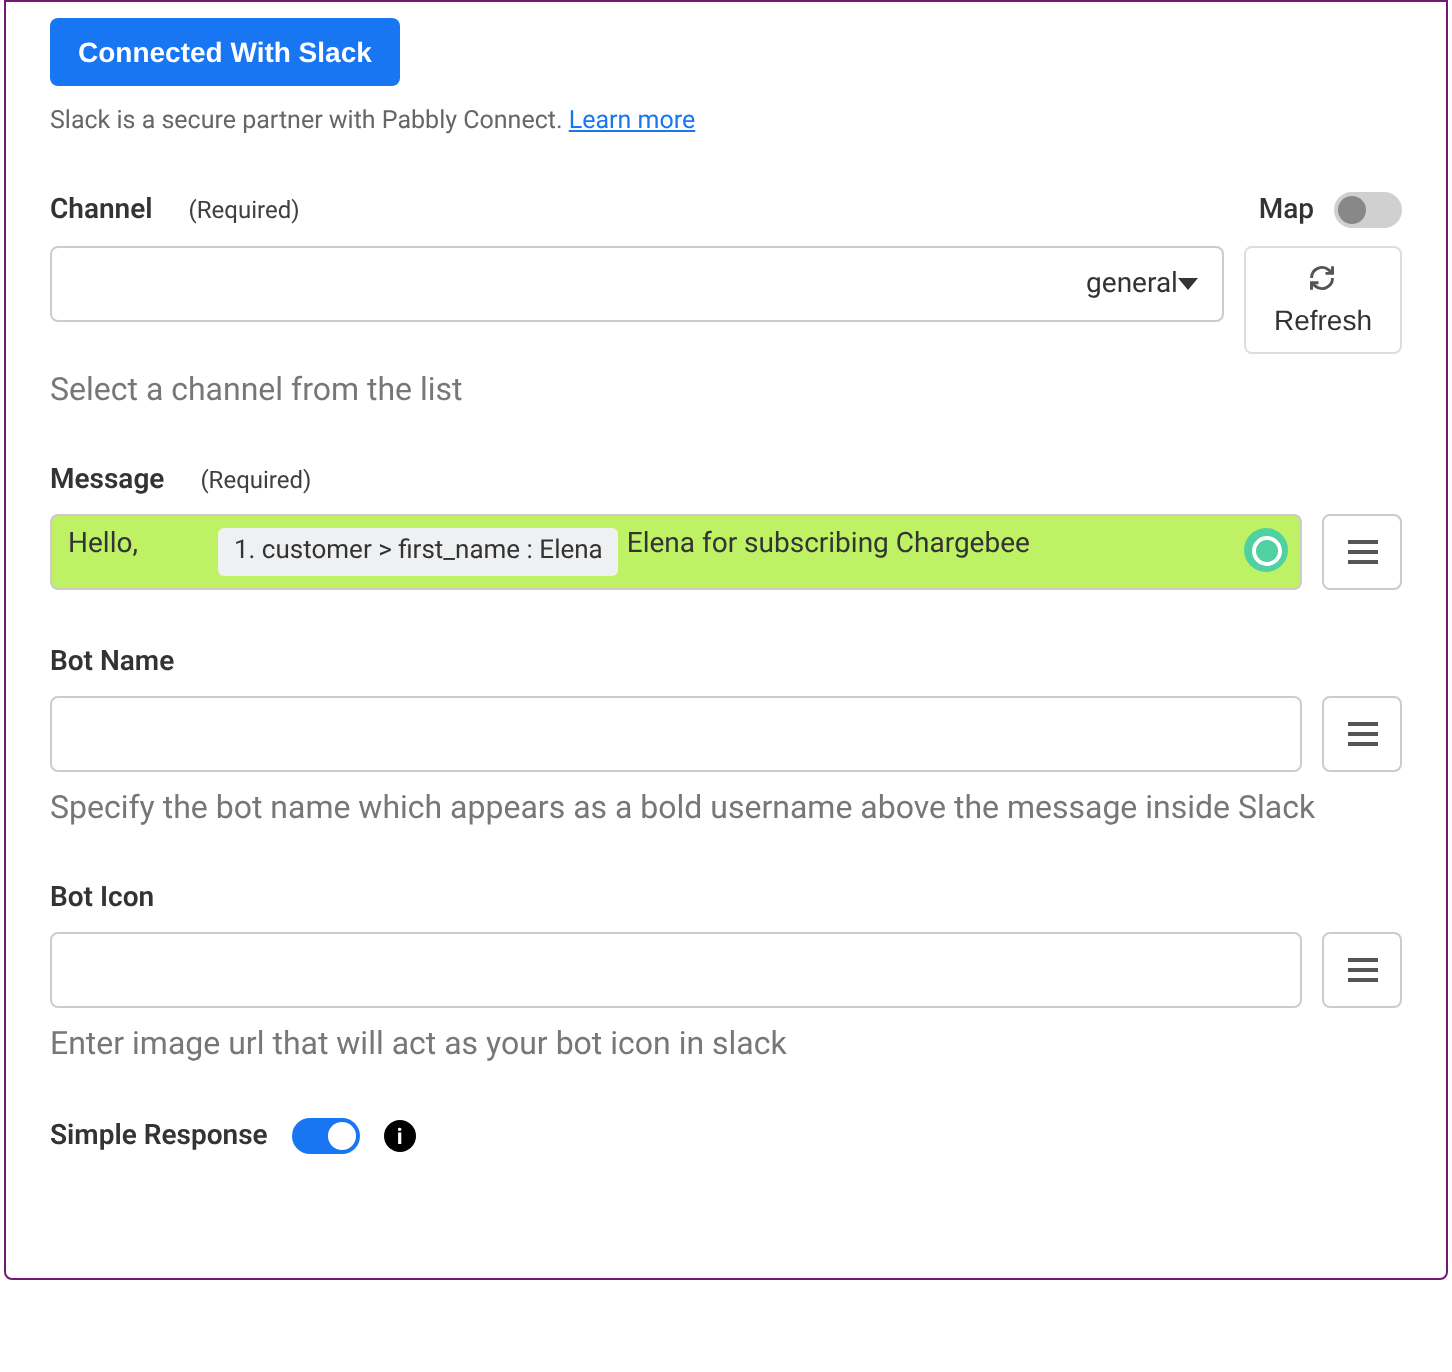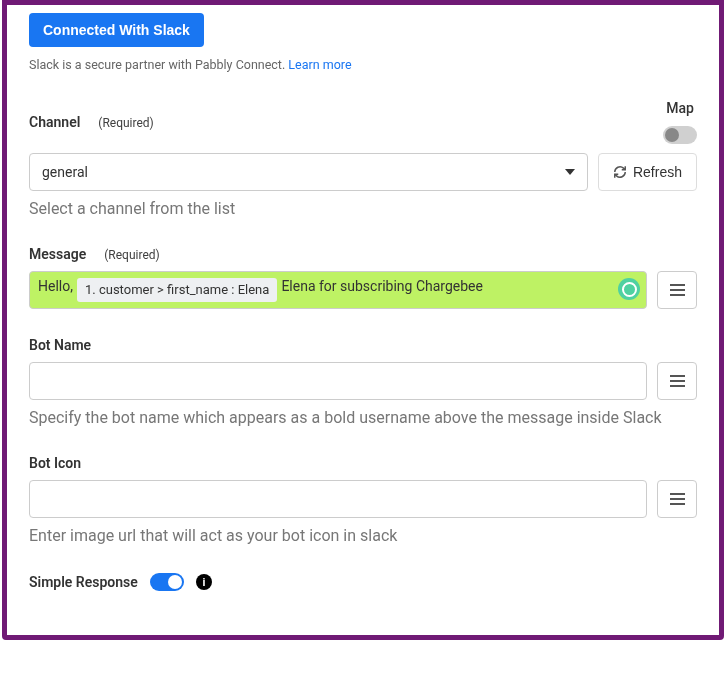--- a/index.html
+++ b/index.html
@@ -6,21 +6,21 @@
     body {
       font-family: -apple-system, BlinkMacSystemFont, "Segoe UI", Roboto, "Helvetica Neue", Arial, sans-serif;
       background: #fff;
       color: #333;
       font-size: 14px;
       width: 726px;
       height: 686px;
       overflow: hidden;
     }
     .container {
-      border: 5px solid #701a75;
+      border: 1px solid #701a75;
       border-radius: 0 0 4px 4px;
       padding: 8px 22px 22px 22px;
       height: 640px;
       margin: 0 2px;
     }
     .btn-primary {
       background: #1976f2;
       color: #fff;
       border: none;
       padding: 9px 14px;
@@ -33,28 +33,30 @@
       background: #fff;
       color: #333;
       border: 1px solid #ddd;
       padding: 8px 14px;
       border-radius: 4px;
       font-size: 14px;
       cursor: pointer;
       display: inline-flex;
       align-items: center;
       gap: 6px;
+      flex-direction: column;
     }
     .partner-text {
       font-size: 12.5px;
       color: #666;
       padding-top: 10px;
     }
     .link {
       color: #1976f2;
+      text-decoration: underline;
       cursor: pointer;
     }
     .field-group {
       margin-top: 28px;
     }
     .field-label {
       font-weight: 600;
       font-size: 14px;
       color: #333;
       margin-bottom: 9px;
@@ -68,21 +70,20 @@
     .label-row {
       display: flex;
       justify-content: space-between;
       align-items: center;
       margin-bottom: 9px;
     }
     .map-group {
       display: flex;
       align-items: center;
       gap: 10px;
-      flex-direction: column;
     }
     .map-label {
       font-size: 14px;
       color: #333;
       font-weight: 500;
     }
     .toggle {
       width: 34px;
       height: 18px;
       background: #d0d0d0;
@@ -115,21 +116,21 @@
     }
     .select-box, .input-box {
       border: 1px solid #ccc;
       border-radius: 4px;
       padding: 8px 12px;
       width: 100%;
       height: 38px;
       background: #fff;
       display: flex;
       align-items: center;
-      justify-content: space-between;
+      justify-content: flex-end;
       cursor: pointer;
     }
     .select-box .value {
       color: #333;
     }
     .chevron-down {
       width: 0;
       height: 0;
       border-left: 5px solid transparent;
       border-right: 5px solid transparent;
@@ -159,20 +160,21 @@
       white-space: nowrap;
       position: relative;
     }
     .chip {
       background: #eef0f2;
       border-radius: 3px;
       padding: 4px 8px;
       font-size: 13px;
       color: #333;
       white-space: nowrap;
+      margin-left: 36px;
     }
     .side-btn {
       border: 1px solid #ccc;
       border-radius: 4px;
       width: 40px;
       height: 38px;
       background: #fff;
       display: flex;
       align-items: center;
       justify-content: center;

